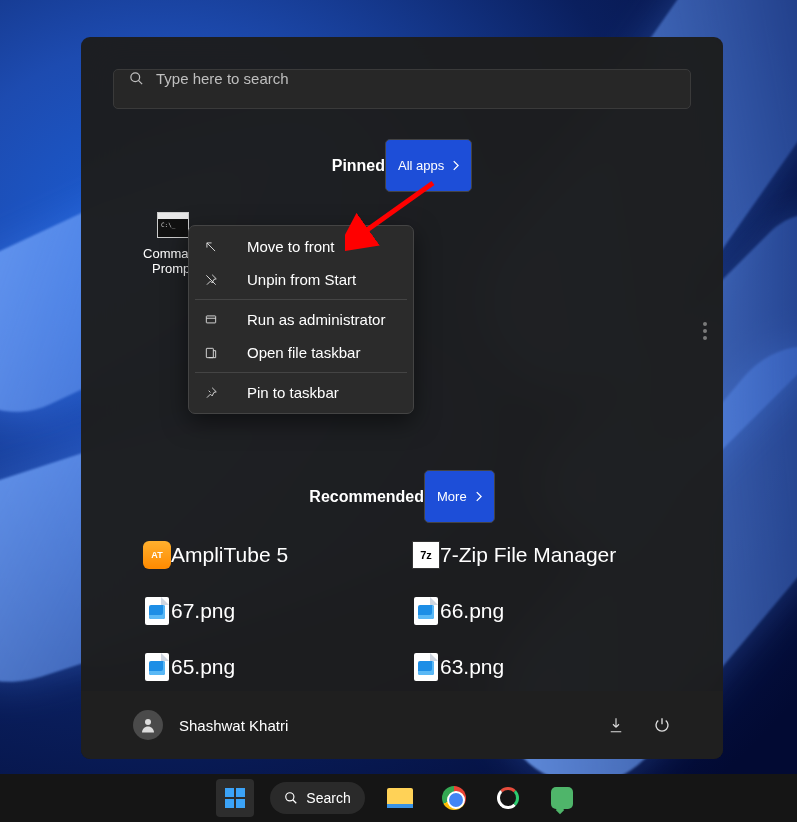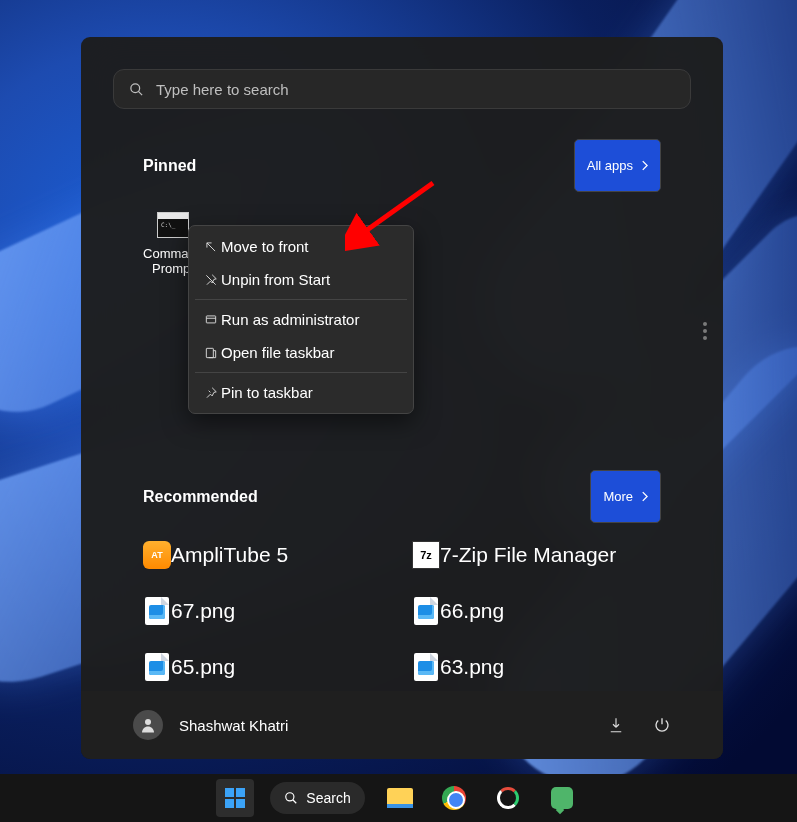--- a/index.html
+++ b/index.html
@@ -31,30 +31,30 @@
     background: rgba(29,29,29,0.97);
     border-radius: 9px;
     display: flex; flex-direction: column;
     backdrop-filter: blur(20px);
   }
   .search-row { padding: 32px 32px 0 32px; }
   .search-box {
     width: 100%; height: 40px;
     background: #272727;
     border: 1px solid #3a3a3a;
-    border-radius: 11px;
-    display: flex; align-items: center;
+    border-radius: 5px;
+    display: flex; align-items: flex-start;
     padding: 0 14px;
     gap: 12px;
   }
   .search-placeholder { color: #bfbfbf; font-size: 15px; }
 
   .section { padding: 0 62px; }
   .sec-header {
-    display: flex; justify-content: space-between; align-items: center;
+    display: flex; justify-content: center; align-items: center;
     margin-top: 30px;
   }
   .sec-title { color: #fff; font-size: 16px; font-weight: 600; }
   .pill-btn {
     background: #1d4ed8; border: 1px solid #444;
     color: #fff; font-size: 13px;
     border-radius: 5px; padding: 18px 12px;
     display: flex; align-items: center; gap: 8px;
   }
 
@@ -93,21 +93,21 @@
     position: absolute; top: 225px; left: 188px;
     width: 226px;
     background: #2b2b2b;
     border: 1px solid #444;
     border-radius: 7px;
     padding: 4px;
     box-shadow: 0 8px 24px rgba(0,0,0,0.5);
     z-index: 10;
   }
   .ctx-item {
-    display: flex; align-items: center; gap: 2px;
+    display: flex; align-items: center; gap: 28px;
     padding: 8px 10px; border-radius: 4px;
     color: #fff; font-size: 15px;
   }
   .ctx-sep { height: 1px; background: #444; margin: 3px 2px; }
   .ctx-icon { width: 16px; height: 16px; display:flex; align-items:center; justify-content:center; }
 
   .arrow {
     position: absolute; top: 175px; left: 345px;
     z-index: 11;
   }

